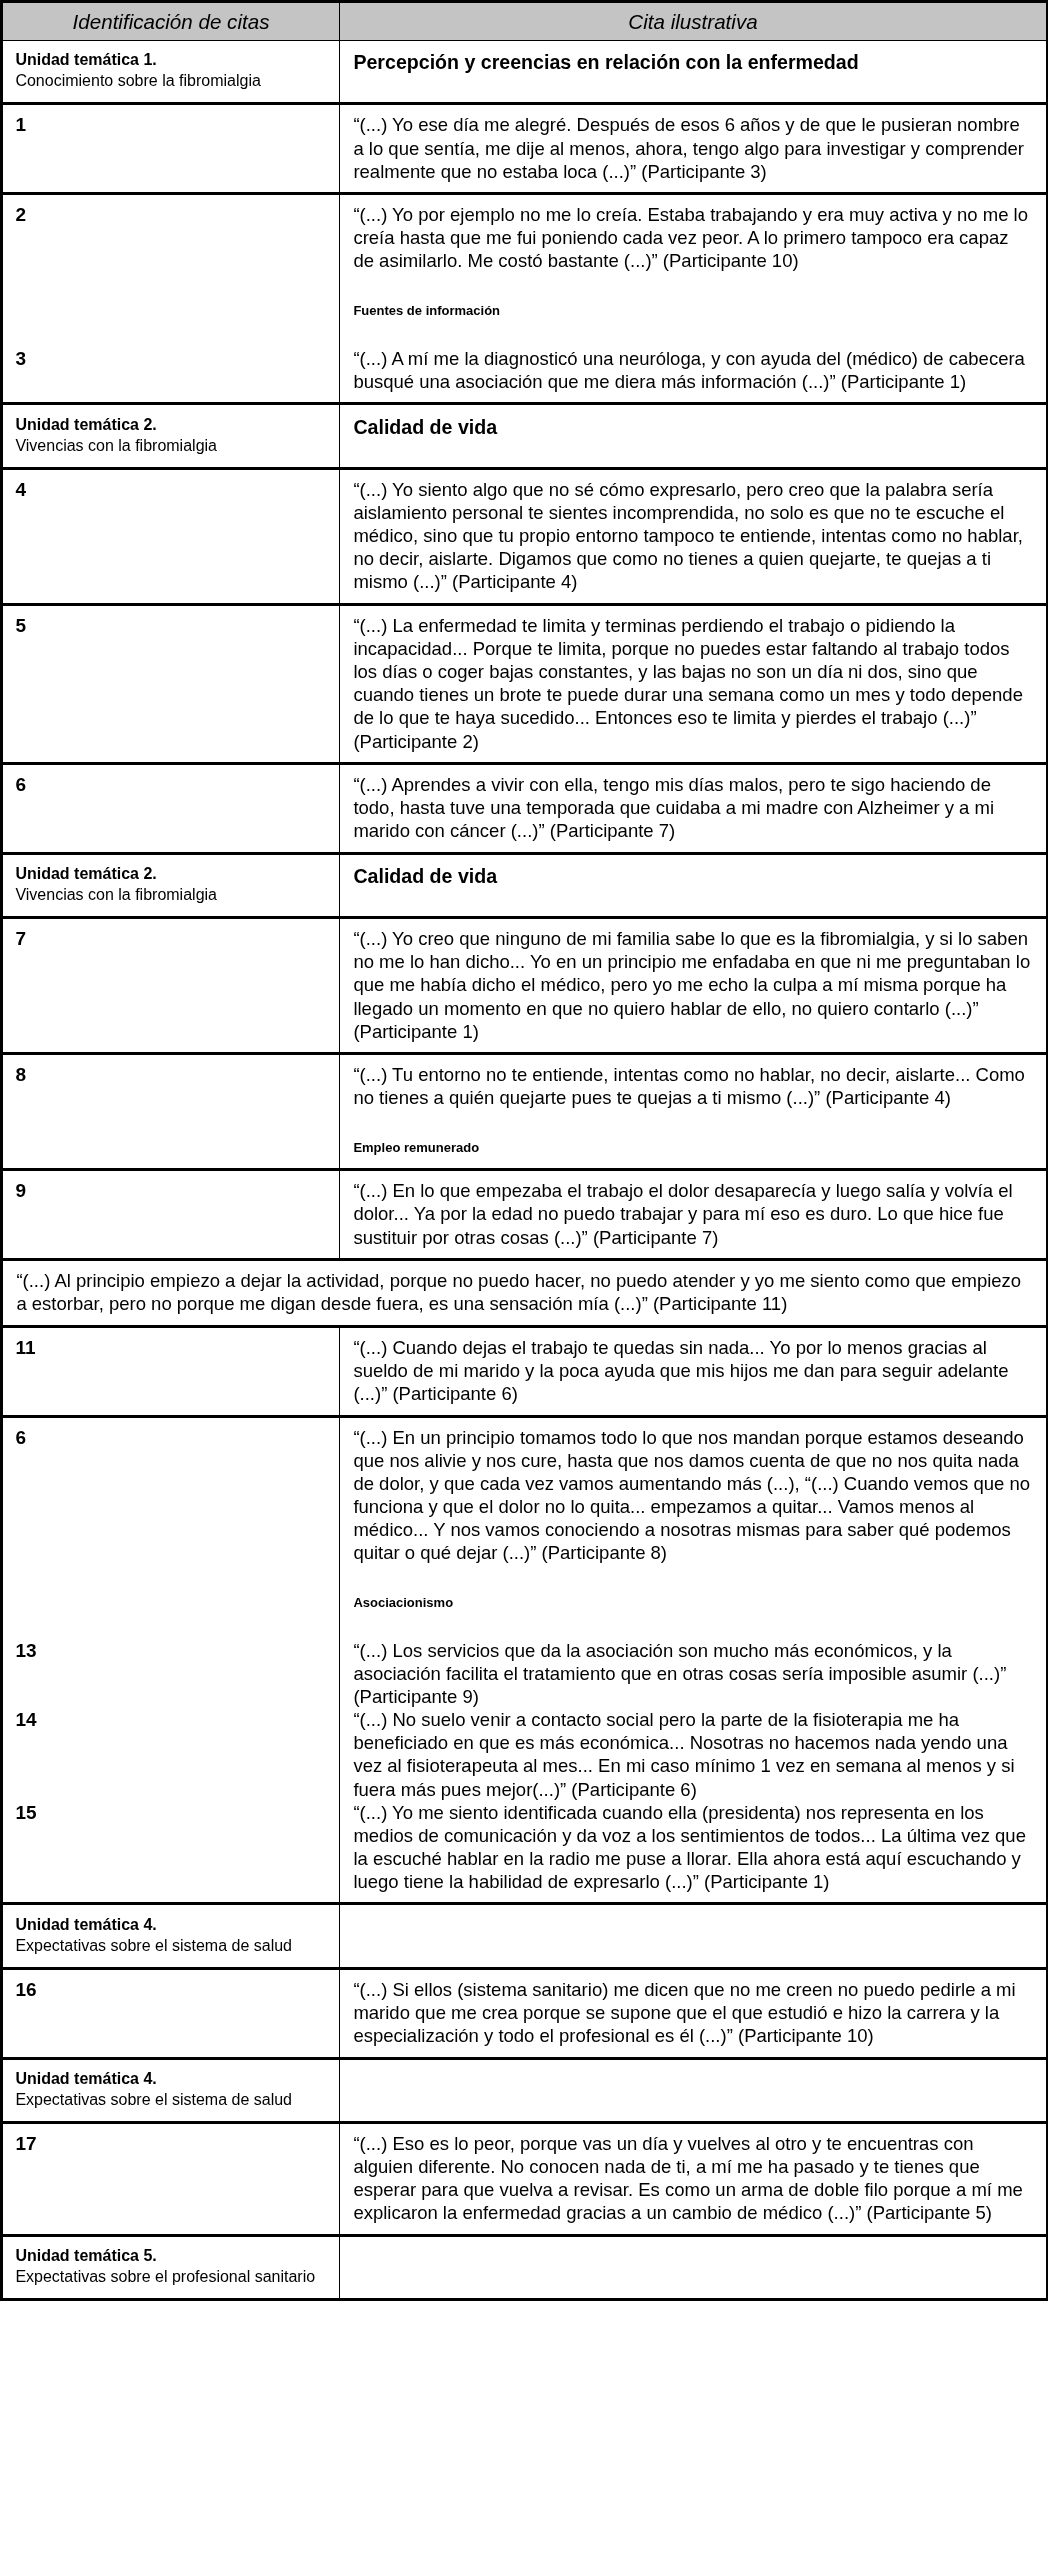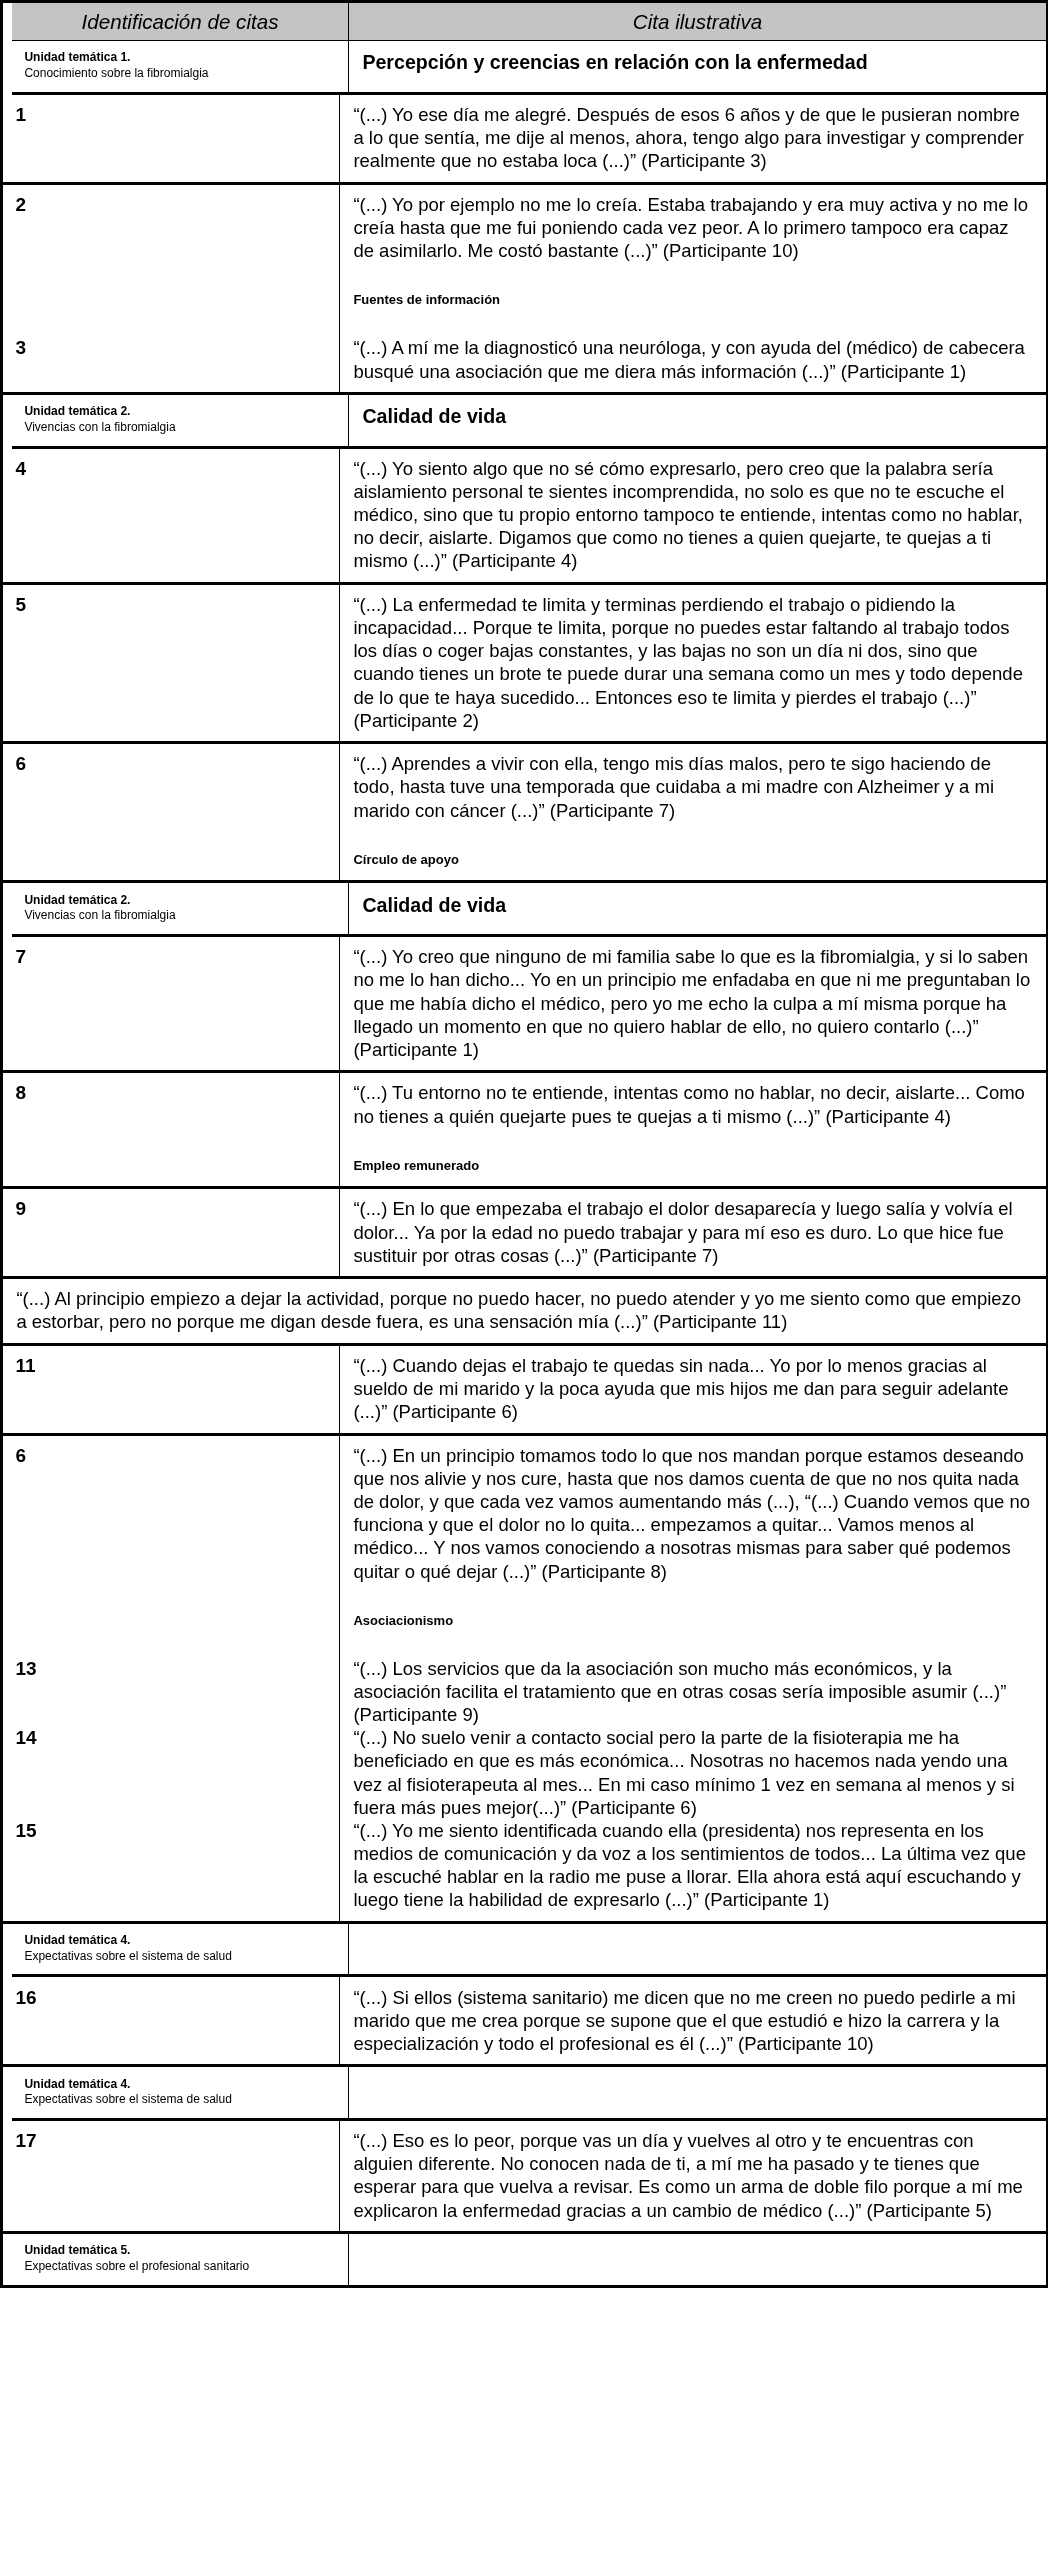--- a/index.html
+++ b/index.html
@@ -1,28 +1,28 @@
 <!DOCTYPE html>
 <html lang="es" style="font-size:8.2px"><head>
 <meta charset="utf-8">
 <style>
   html,body{margin:0;padding:0;background:#ffffff;}
   body{font-family:"Liberation Sans","DejaVu Sans",sans-serif;color:#000;-webkit-font-smoothing:antialiased;}
   .tbl{width:1049px;box-sizing:border-box;border:3.1px solid #000;background:#fff;}
   .row{border-bottom:3.1px solid #000;}
   .row:last-child{border-bottom:none;}
-  .flexrow{display:flex;align-items:stretch;margin-left:9px;}
+  .flexrow{display:flex;align-items:stretch;}
   
   .hrow{background:#c4c4c4;border-bottom:1.5px solid #000;}
   .hcell{font-style:italic;font-size:20.6px;display:flex;align-items:center;justify-content:center;min-height:37px;box-sizing:border-box;}
   
   .cl{width:337px;flex:0 0 337px;box-sizing:border-box;border-right:1.5px solid #000;}
   .cr{flex:1 1 auto;box-sizing:border-box;min-width:0;}
   
-  .section .cl{padding:9.3px 12.4px 10.3px 12.4px;font-size:12px;line-height:1.3;}
+  .section .cl{padding:9.3px 12.4px 10.3px 12.4px;font-size:16px;line-height:1.3;}
   .section .unit{font-weight:bold;}
   .section .subtitle{font-weight:normal;}
   .section .cr{padding:9.3px 13.4px 10.3px 13.4px;display:flex;}
   .category{font-weight:bold;font-size:19.6px;line-height:1.3;}
   
   .sub{display:flex;align-items:stretch;}
   .group .cl{padding:8.2px 9.3px 0 12.4px;font-weight:bold;font-size:19px;line-height:1.25;}
   .group .cr{padding:8.2px 14.4px 0 13.4px;font-size:18.5px;line-height:1.25;}
   .sub + .sub .cl, .sub + .sub .cr{padding-top:0;}
   .sub:last-child .cl, .sub:last-child .cr{padding-bottom:9.3px;}
@@ -103,23 +103,20 @@
       </div>
       <div class="row group">
         <div class="sub">
           <div class="cl">6</div>
           <div class="cr">
             <div class="qtext">“(...) Aprendes a vivir con ella, tengo mis días malos, pero te sigo haciendo de todo, hasta tuve una temporada que cuidaba a mi madre con Alzheimer y a mi marido con cáncer (...)” (Participante 7)</div>
           </div>
         </div>
         <div class="sub">
           <div class="cl"></div>
-          <div class="cr">
-            <div class="subhead">Círculo de apoyo</div>
-          </div>
         </div>
       </div>
       <div class="row section flexrow">
         <div class="cl">
           <div class="unit">Unidad temática 2.</div>
           <div class="subtitle">Vivencias con la fibromialgia</div>
         </div>
         <div class="cr">
           <div class="category">Calidad de vida</div>
         </div>

